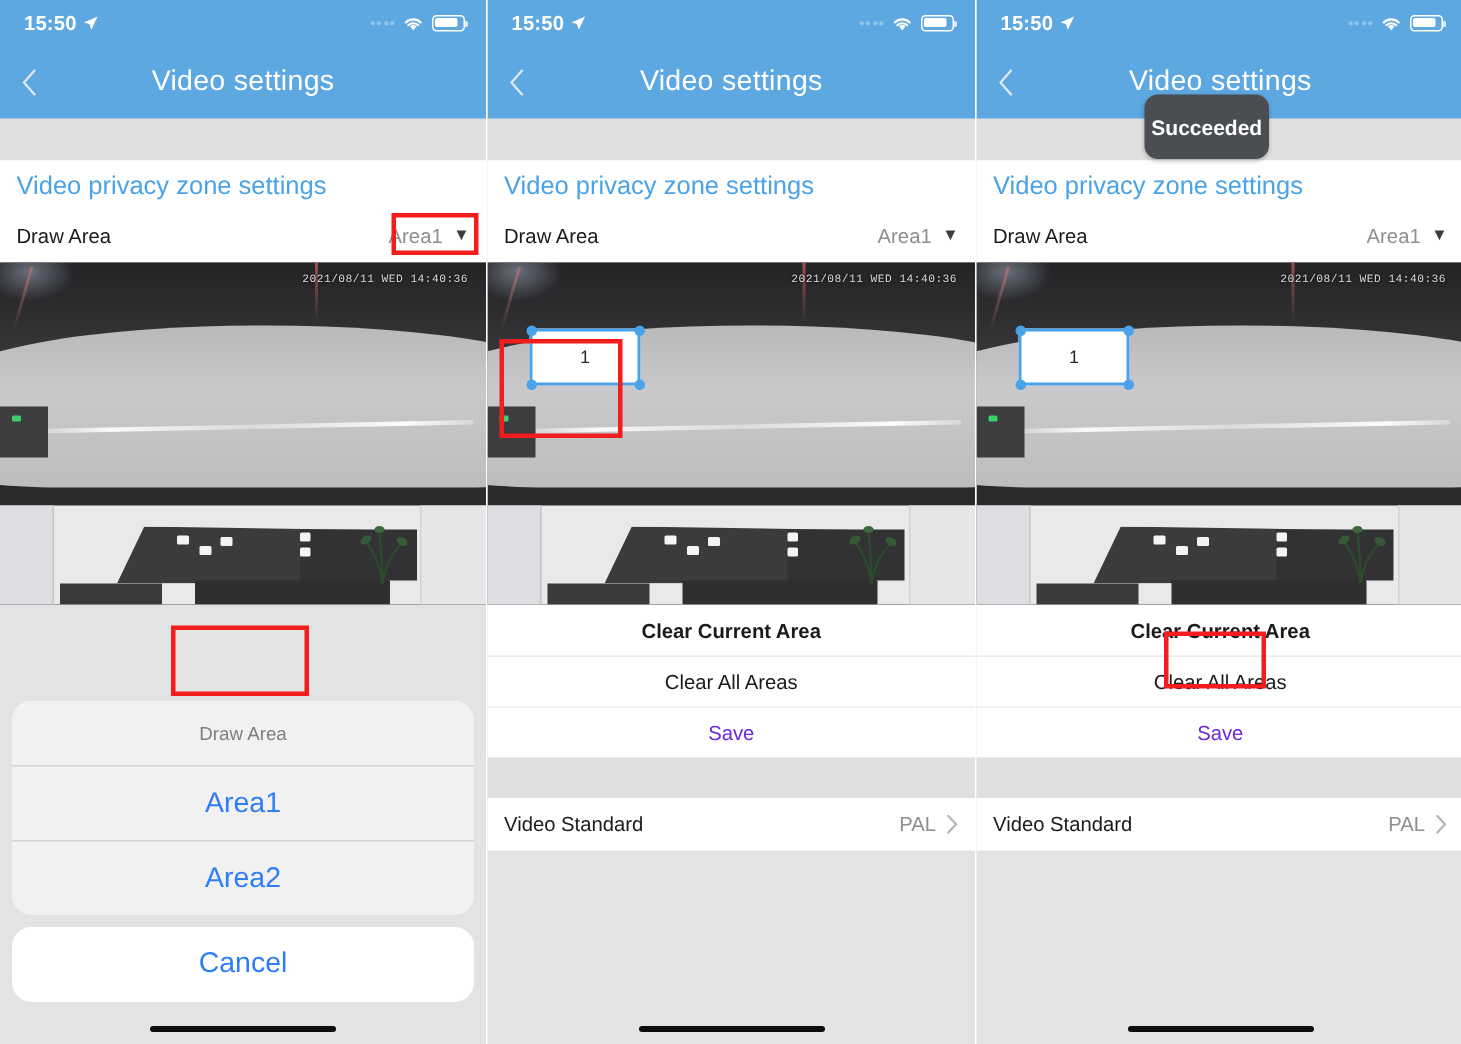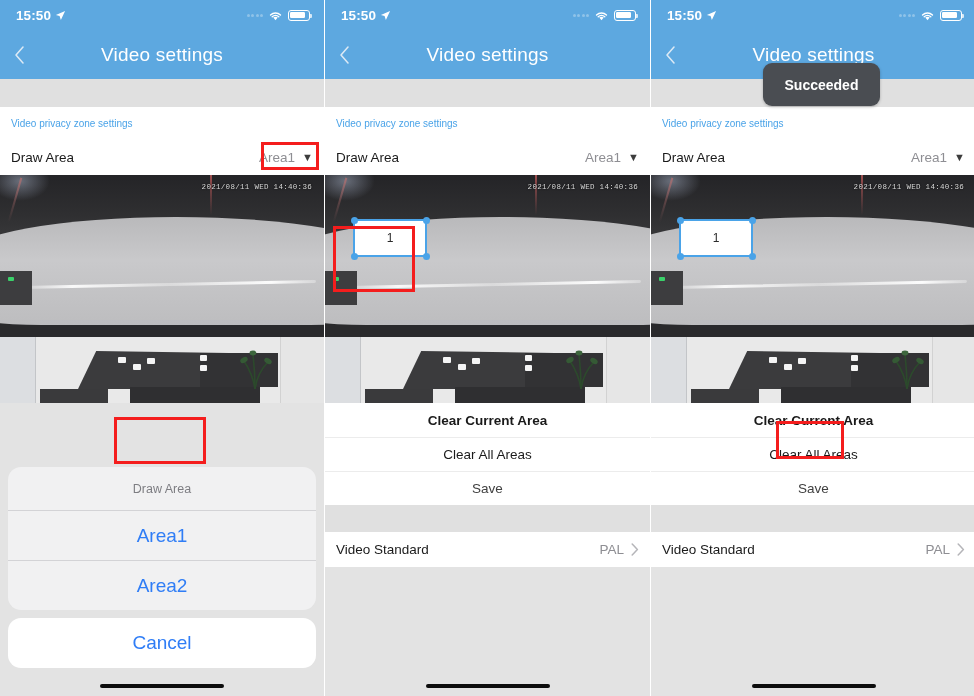--- a/index.html
+++ b/index.html
@@ -50,21 +50,21 @@
     display:flex; align-items:center; width:30px;
   }
   .chev-left { width:11px; height:18px; }
 
   
   .spacer-grey { height: 28px; background: #e0e0e0; }
   .section { background:#ffffff; }
   .link-row {
     height:33px; display:flex; align-items:center; padding:0 11px;
     background:#ffffff;
-    color:#4aa3e8; font-size:10px;
+    color:#4aa3e8; font-size:17px;
   }
   .row {
     position:relative; height:35px; display:flex; align-items:center; justify-content:space-between;
     padding:0 11px; background:#ffffff;
   }
   .row .lbl { color:#1a1a1a; font-size:13.5px; }
   .row .val { color:#8e8e93; font-size:13.5px; display:flex; align-items:center; gap:7px;}
   .caret-down { font-size:11px; color:#3c3c3c; line-height:1; }
   .chev-right { width:8px; height:13px; }
 
@@ -163,21 +163,21 @@
   .zone-box .h-br { right:-4.5px; bottom:-4.5px; }
 
   
   .act-row {
     height:34px; background:#ffffff;
     display:flex; align-items:center; justify-content:center;
     font-size:13.5px; color:#1a1a1a;
     border-top:1px solid #ececec;
   }
   .act-row.first { border-top:none;font-weight:bold; }
-  .act-row.save { color:#404040; }
+  .act-row.save { color:#6d28d9; }
   .grey-gap { height:27px; background:#e0e0e0; }
   .tail-grey { background:#e0e0e0; flex:1 1 auto; }
 
   
   .home-ind {
     position:absolute; left:50%; transform:translateX(-50%);
     bottom:8px; width:124px; height:4px; background:#0d0d0d; border-radius:3px;
   }
 
   
@@ -544,18 +544,18 @@
         <span>PAL</span>
         <svg class="chev-right" viewBox="0 0 8 13">
           <path d="M1.2 1 L6.4 6.5 L1.2 12" stroke="#b5b5b9" stroke-width="1.5" fill="none" stroke-linecap="round" stroke-linejoin="round"></path>
         </svg>
       </span>
     </div>
 
     <div class="tail-grey"></div>
     <div class="home-ind"></div>
 
-    <div class="toast" style="left:112px; top:63px; width:117px; height:43px;">Succeeded</div>
+    <div class="toast" style="left:112px; top:63px; width:83px; height:43px;">Succeeded</div>
 
     <div class="redbox" style="left:125px; top:421px; width:68px; height:38px;"></div>
   </div>
 
 </div>
 
 </body></html>

